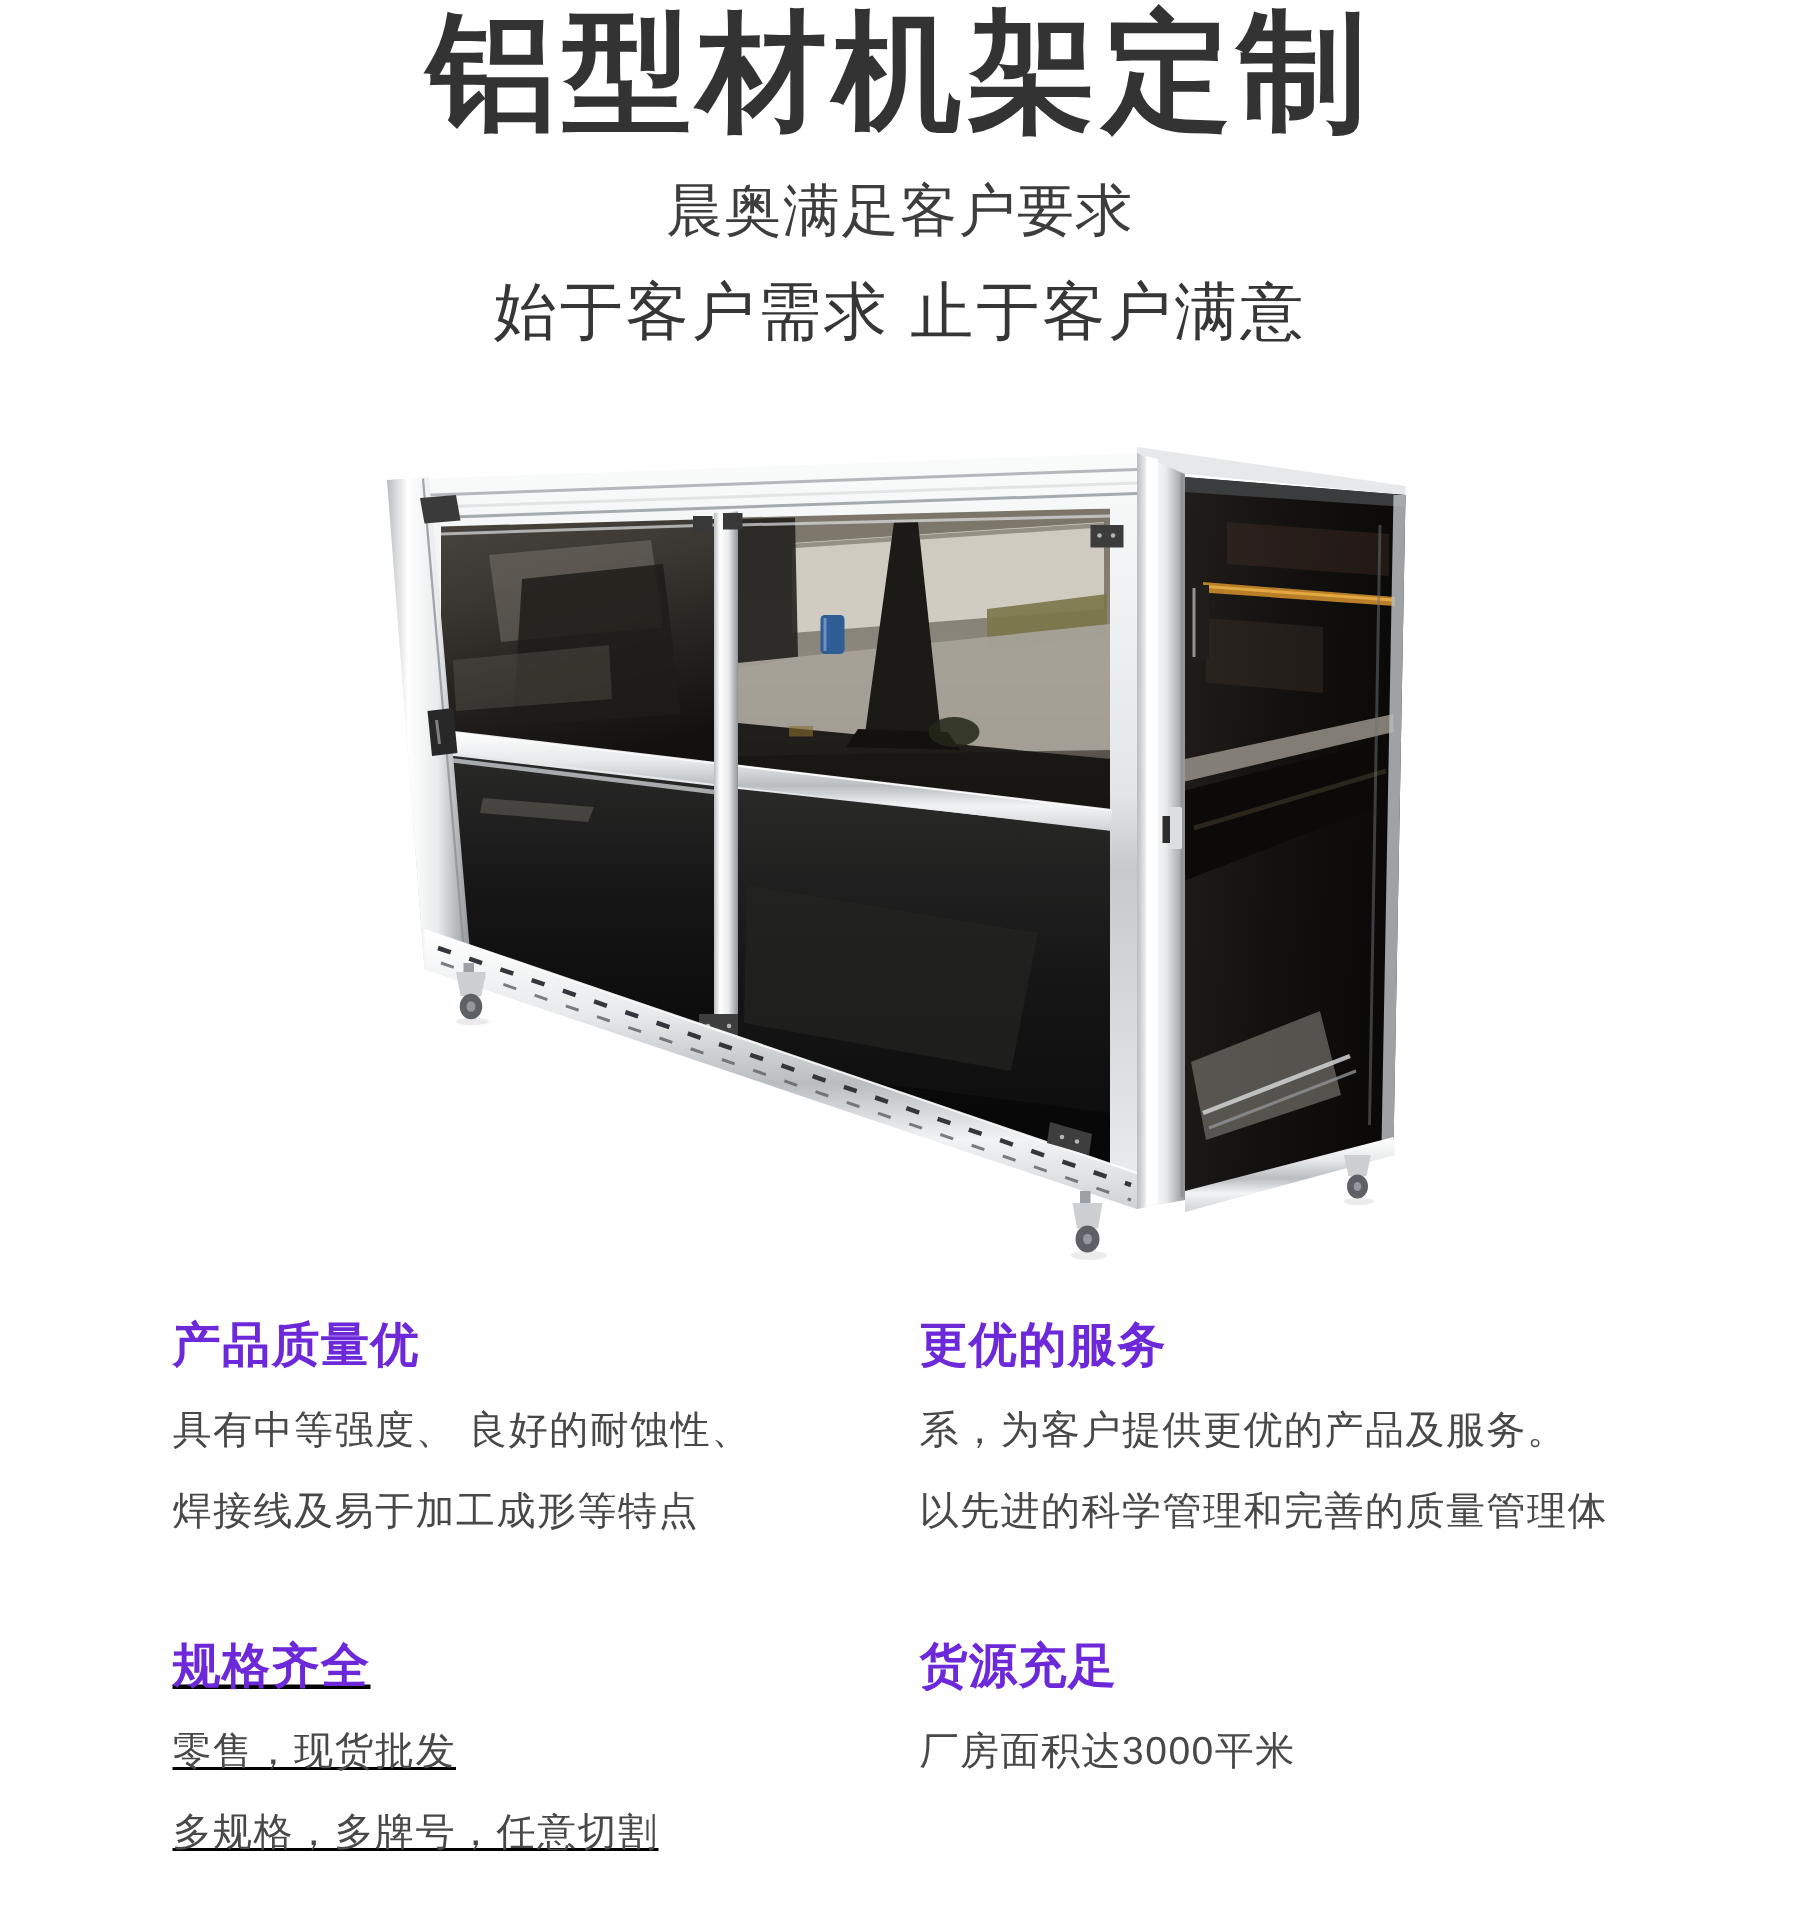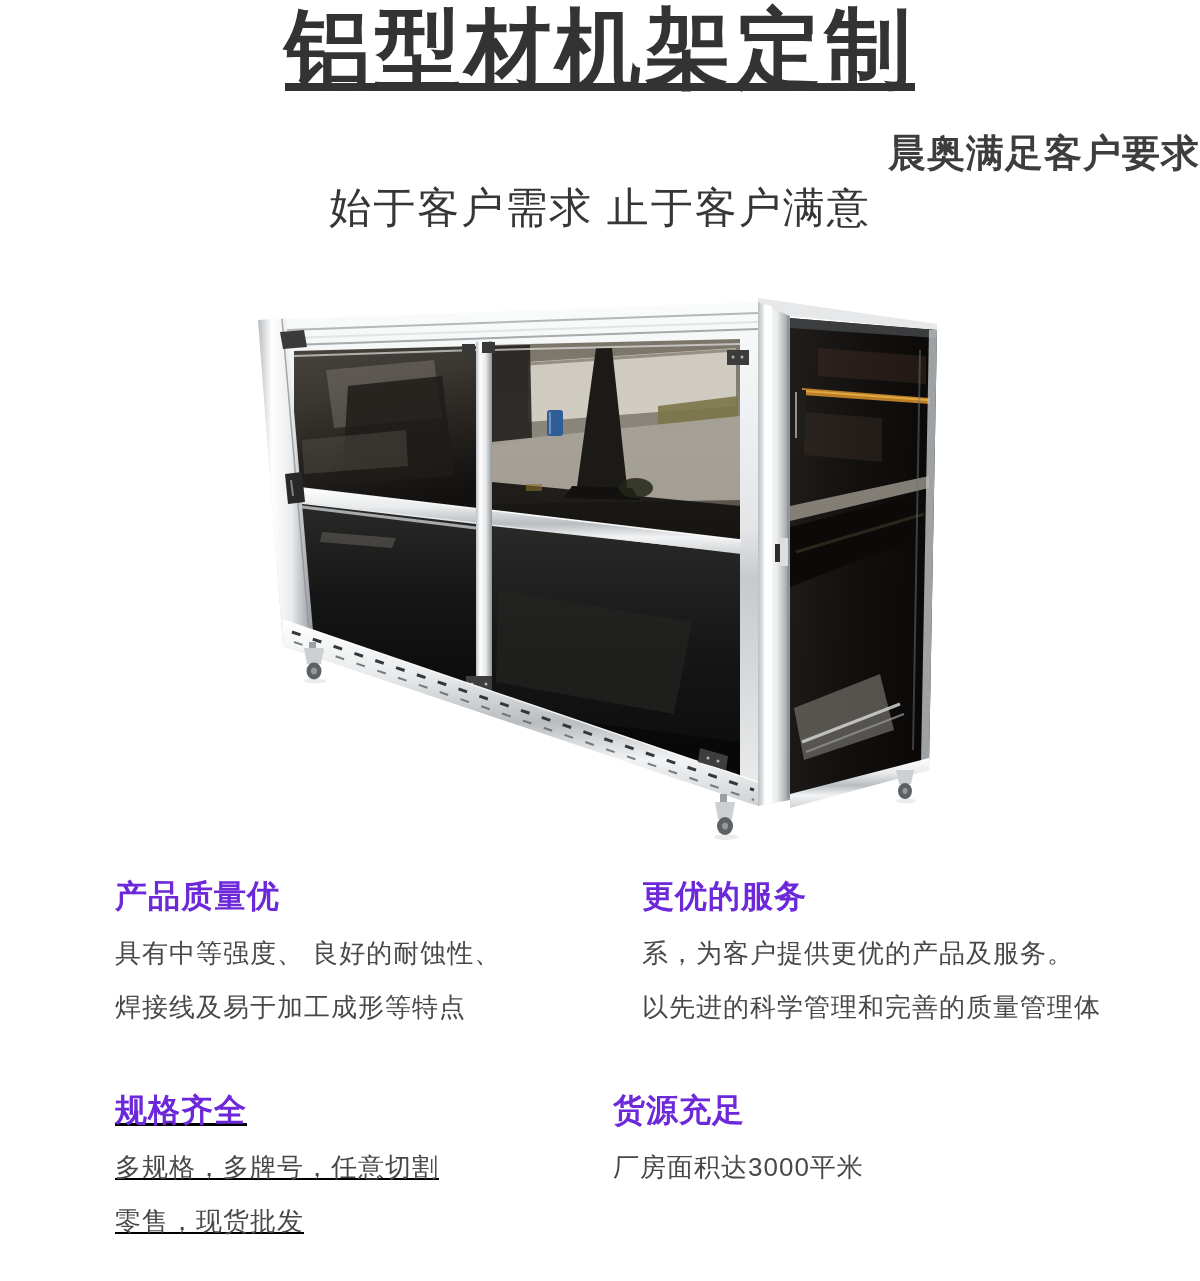--- a/index.html
+++ b/index.html
@@ -2,42 +2,42 @@
 <html><head>
 <meta charset="utf-8">
 <style>
   html,body{margin:0;padding:0;}
   body{
     width:1200px;height:1281px;background:#ffffff;position:relative;overflow:hidden;
     font-family:"Liberation Sans","DejaVu Sans",sans-serif;
   }
   .page-title{
     position:absolute;left:0;width:1200px;top:2px;margin:0;text-align:center;
-    font-size:86px;line-height:1.08;font-weight:700;color:#333333;letter-spacing:4px;text-decoration:underline;
+    font-size:86px;line-height:1.08;font-weight:700;color:#333333;letter-spacing:4px;
   }
   .subtitle-1{
-    position:absolute;left:0;width:1200px;top:132px;text-align:right;
-    font-size:38px;line-height:1.15;font-weight:700;color:#3d3d3d;letter-spacing:1px;
+    position:absolute;left:0;width:1200px;top:120px;text-align:center;
+    font-size:38px;line-height:1.15;font-weight:400;color:#3d3d3d;letter-spacing:1px;
   }
   .subtitle-2{
     position:absolute;left:0;width:1200px;top:184px;text-align:center;
     font-size:42px;line-height:1.15;font-weight:500;color:#363636;letter-spacing:2px;
   }
   .product-photo{position:absolute;left:230px;top:290px;width:720px;height:560px;}
   .product-photo svg{display:block;width:720px;height:560px;}
   .feature{position:absolute;width:500px;}
   .feature h2{
     margin:0;font-size:32px;line-height:48px;font-weight:700;color:#6d28d9;letter-spacing:1px;
   }
   .feature p.line{
     margin:28px 0 0;font-size:26px;line-height:26px;color:#484848;letter-spacing:1px;white-space:nowrap;
   }
   .feature p.line:nth-of-type(1){margin-top:20px;}
   .feature-1{left:115px;top:872px;}
-  .feature-2{left:613px;top:872px;margin-left:29px;}
+  .feature-2{left:613px;top:872px;}
   .feature-3{left:115px;top:1086px;text-decoration:underline;}
   .feature-4{left:613px;top:1086px;}
 </style>
 </head>
 <body>
 
 <h1 class="page-title">铝型材机架定制</h1>
 <div class="subtitle-1">晨奥满足客户要求</div>
 <div class="subtitle-2">始于客户需求 止于客户满意</div>
 
@@ -232,20 +232,20 @@
 </section>
 
 <section class="feature feature-2">
   <h2>更优的服务</h2>
   <p class="line">系，为客户提供更优的产品及服务。</p>
   <p class="line">以先进的科学管理和完善的质量管理体</p>
 </section>
 
 <section class="feature feature-3">
   <h2>规格齐全</h2>
+  <p class="line">零售，现货批发</p>
   <p class="line">多规格，多牌号，任意切割</p>
-  <p class="line">零售，现货批发</p>
 </section>
 
 <section class="feature feature-4">
   <h2>货源充足</h2>
   <p class="line">厂房面积达3000平米</p>
 </section>
 
 </body></html>

